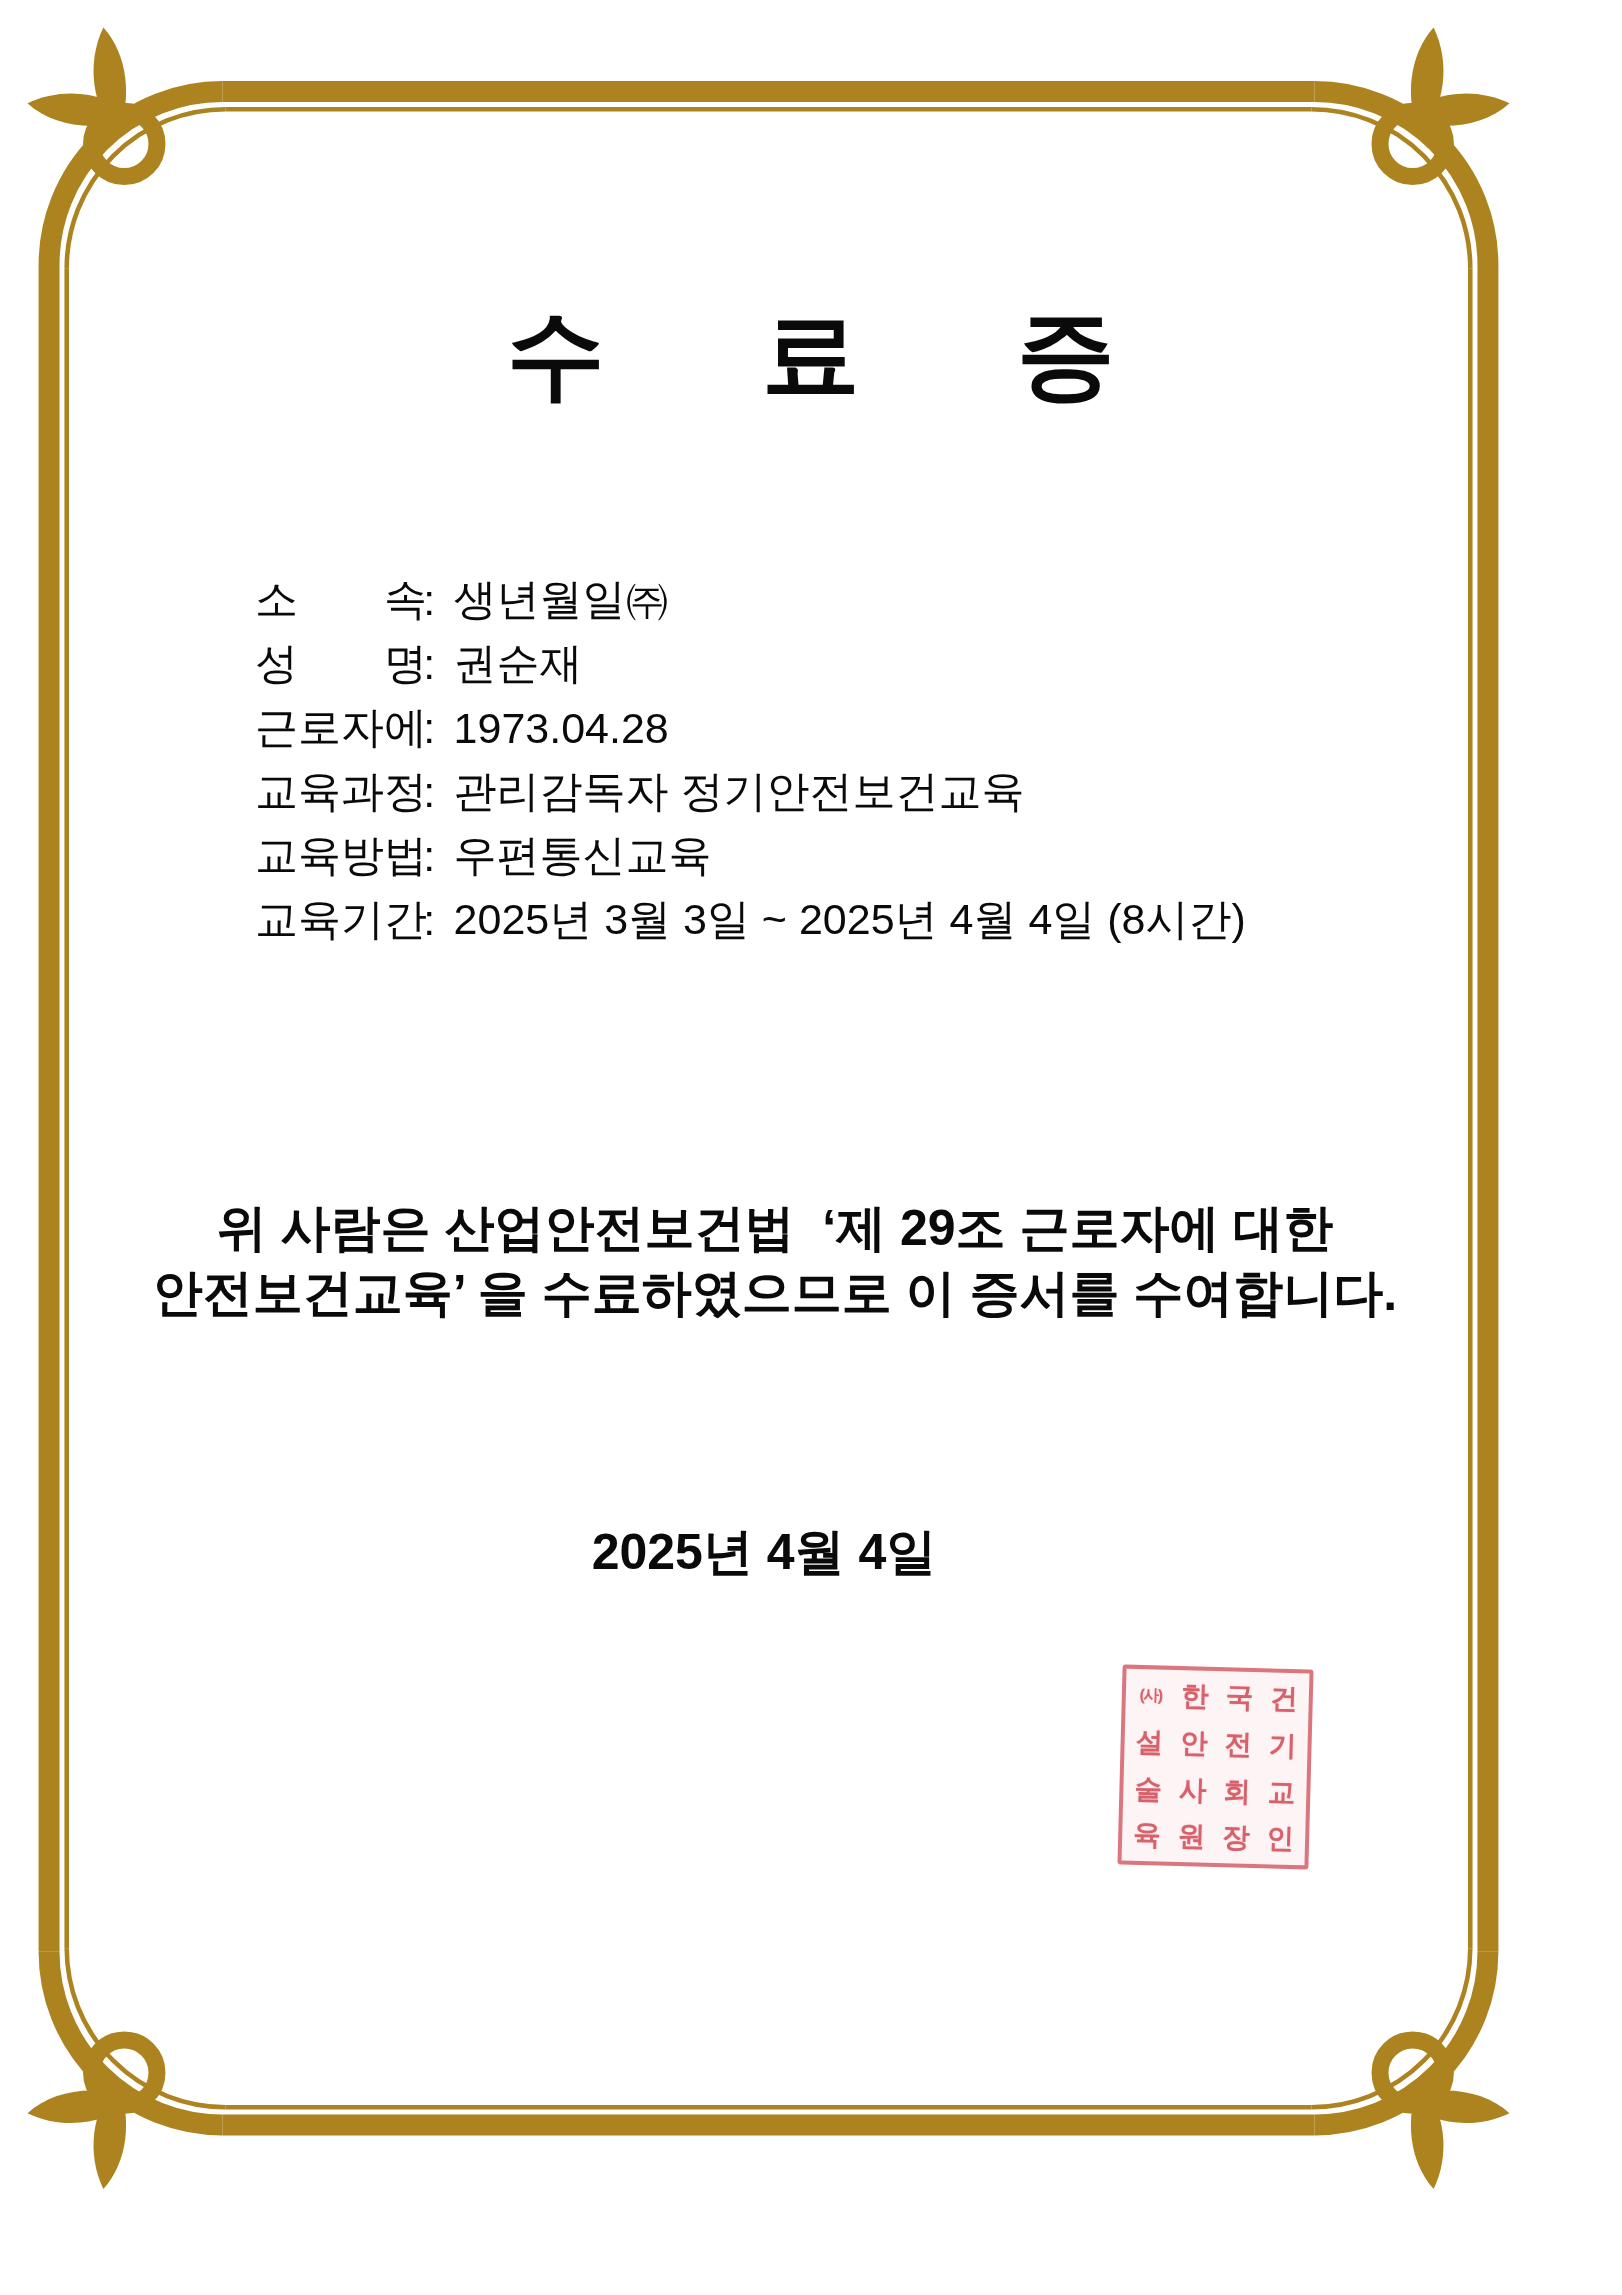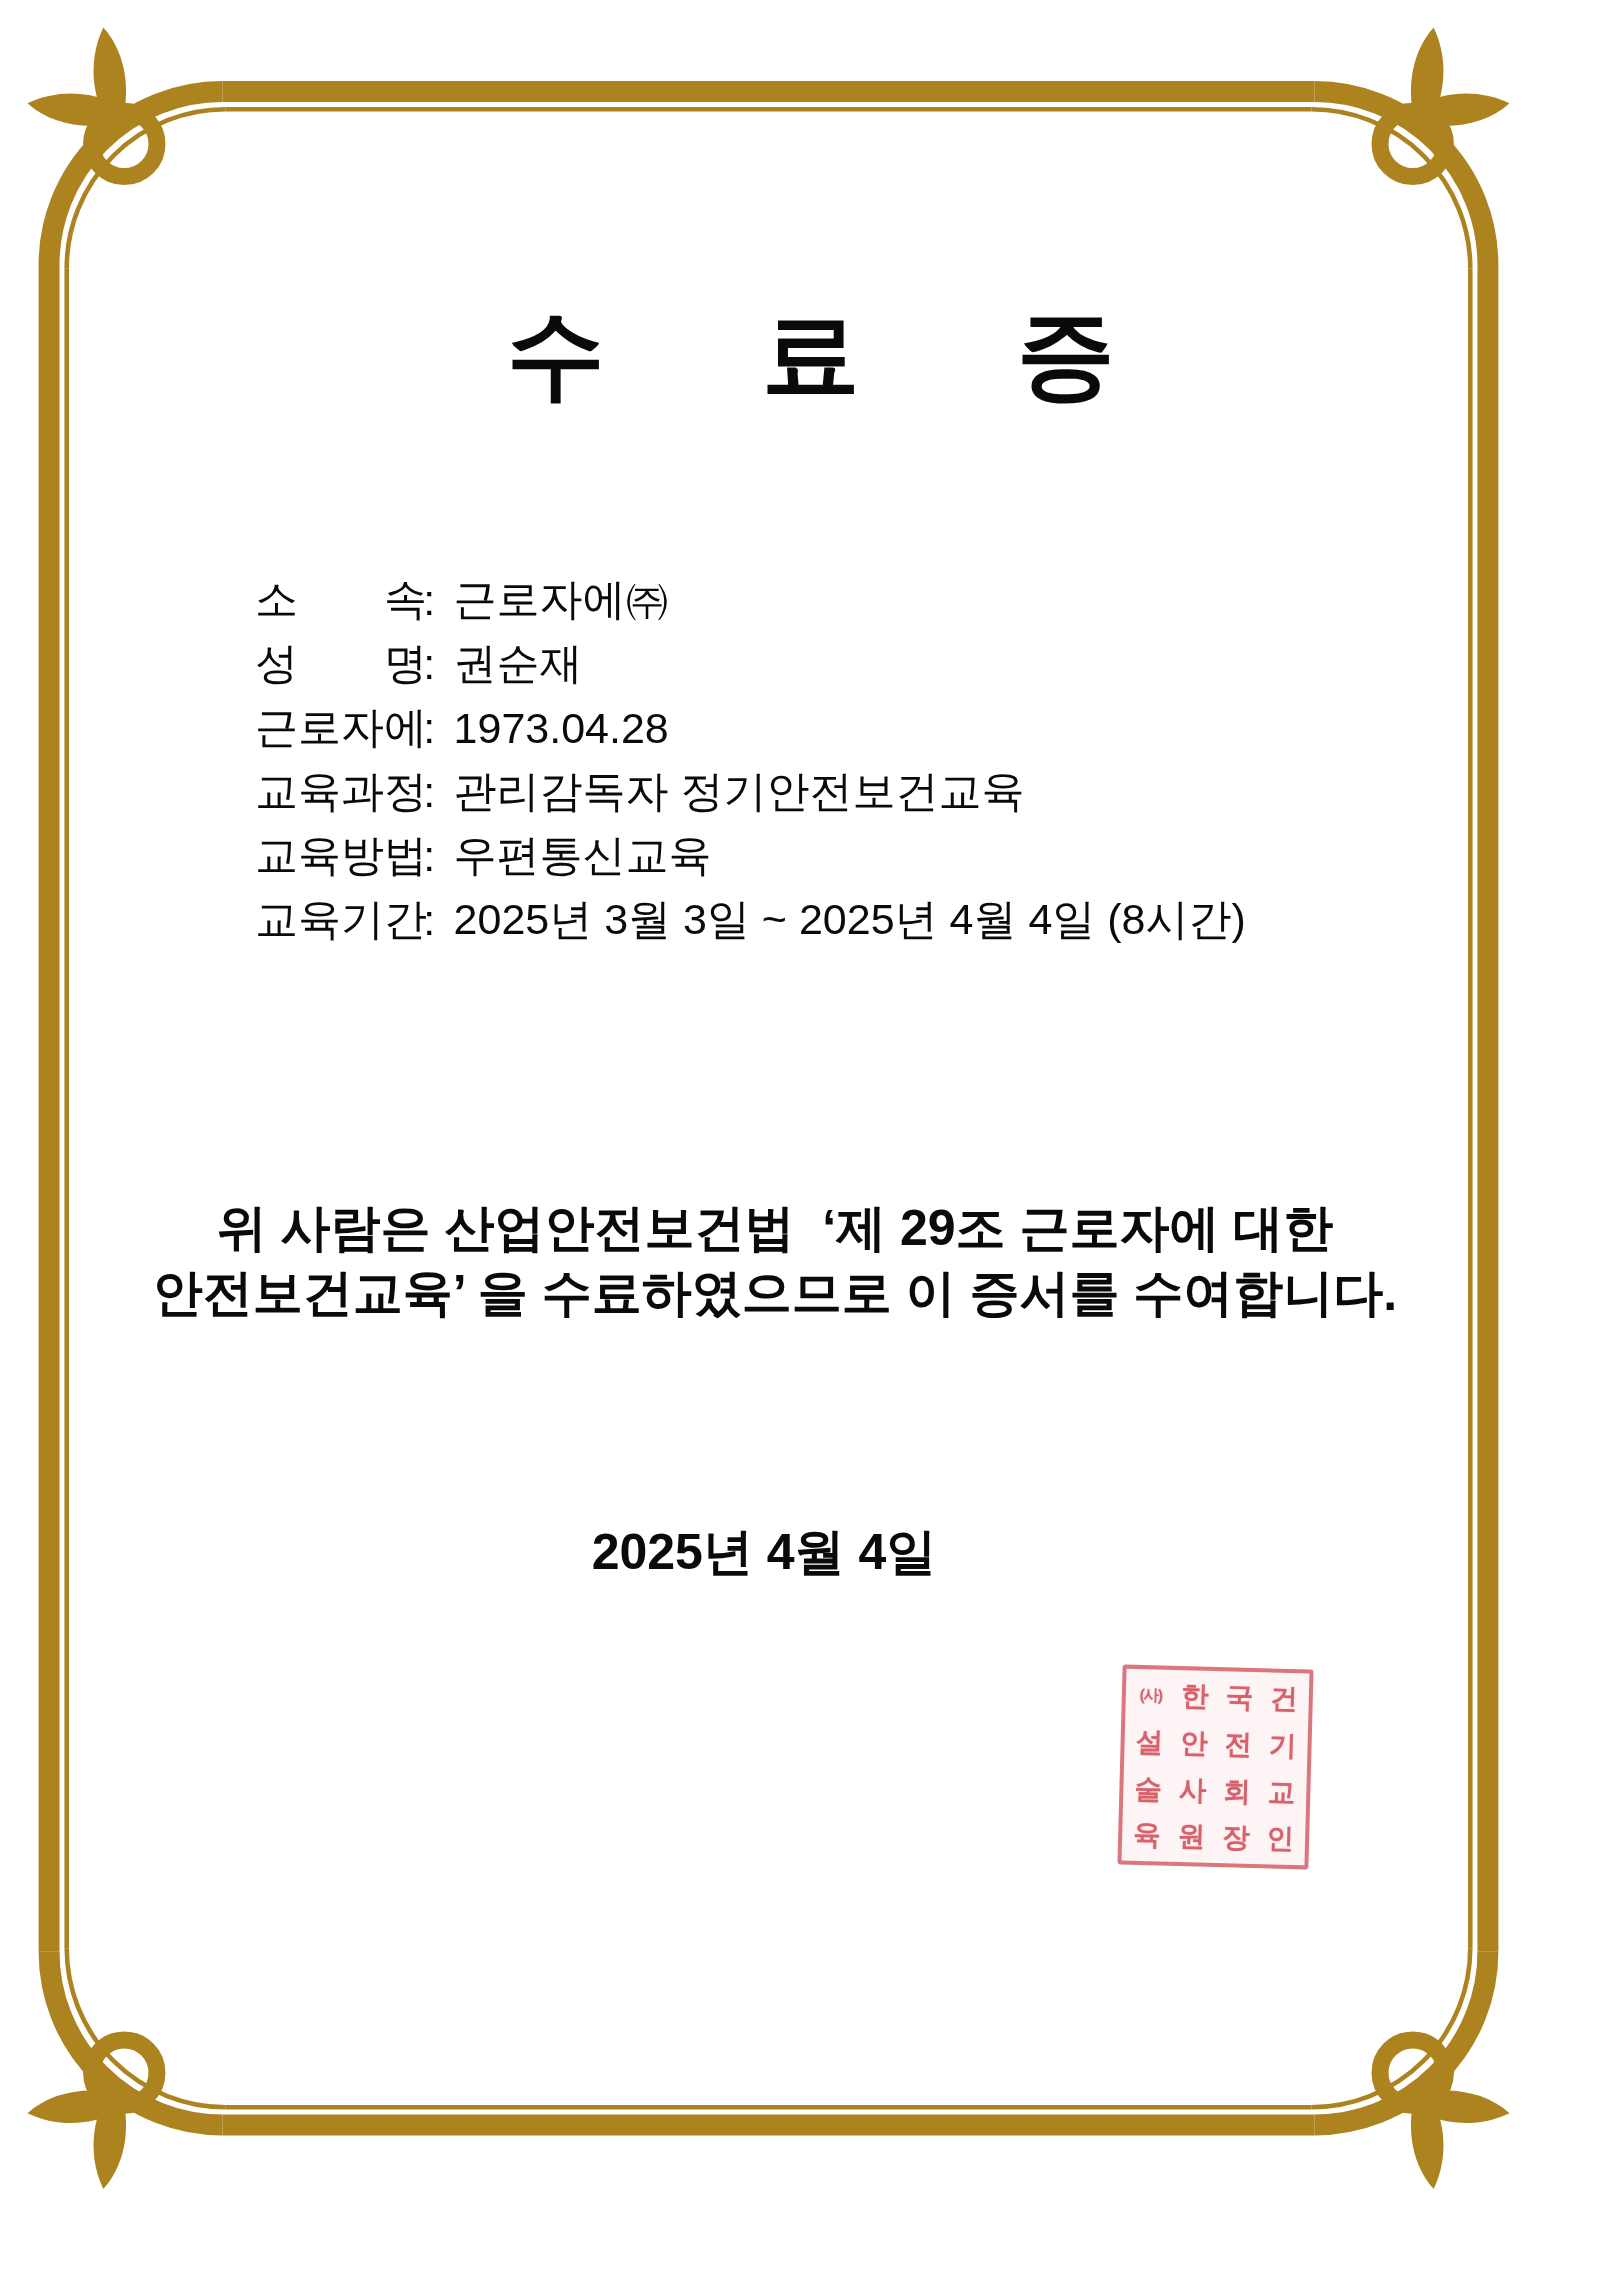--- a/index.html
+++ b/index.html
@@ -112,21 +112,21 @@
   </svg>
 
   <div class="title">
     <span class="sp">수료증</span>
   </div>
 
   <div class="fields">
     <div class="frow">
       <span class="flabel">소　　속</span>
       <span class="fsep">:</span>
-      <span class="fvalue">근로자에㈜</span>
+      <span class="fvalue">생년월일㈜</span>
     </div>
     <div class="frow">
       <span class="flabel">성　　명</span>
       <span class="fsep">:</span>
       <span class="fvalue">권순재</span>
     </div>
     <div class="frow">
       <span class="flabel">근로자에</span>
       <span class="fsep">:</span>
       <span class="fvalue">1973.04.28</span>

